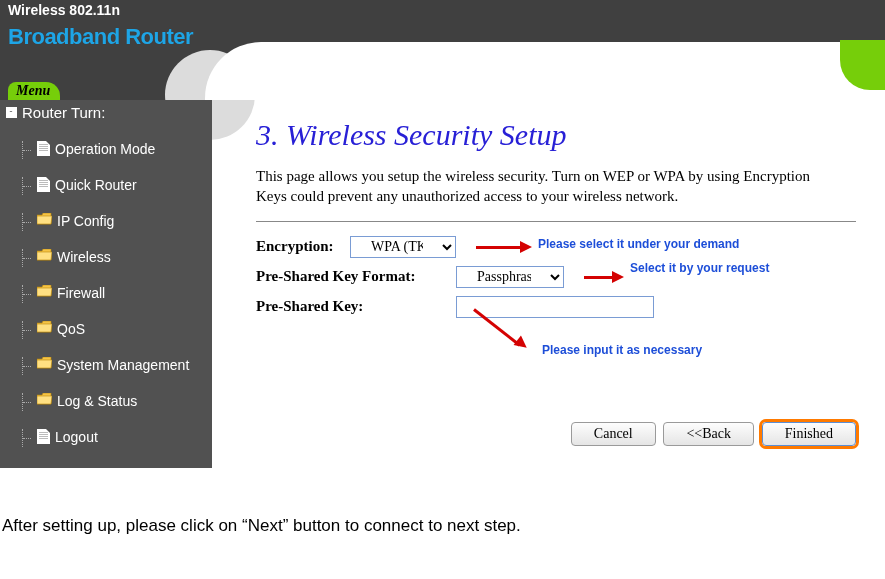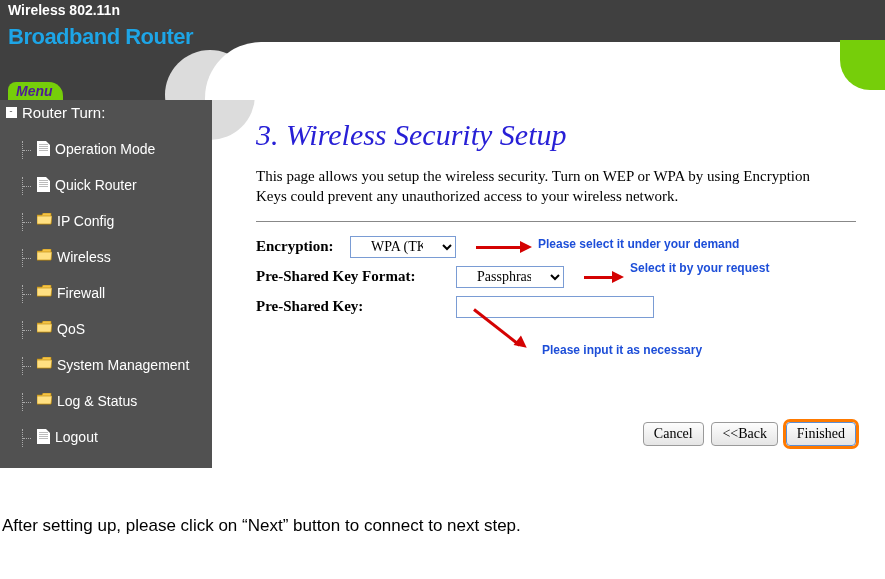--- a/index.html
+++ b/index.html
@@ -63,22 +63,22 @@
   .container {
     display: flex;
     align-items: flex-start;
     position: relative;
   }
   .menu-tab {
     position: absolute;
     top: -18px;
     left: 8px;
     background: #76ce0a;
-    color: #4c1d95;
-    font-family: Liberation Sans, sans-serif;
+    color: #000000;
+    font-family: Liberation Serif, serif;
     font-size: 14px;
     font-style: italic;
     font-weight: bold;
     padding: 1px 10px 1px 8px;
     border-top-left-radius: 8px;
     border-top-right-radius: 14px;
   }
   .sidebar {
     width: 212px;
     background: #515151;
@@ -247,21 +247,21 @@
     text-align: right;
     margin-top: 56px;
     max-width: 600px;
   }
   .btn {
     font-family: "Times New Roman", serif;
     font-size: 14px;
     background: linear-gradient(#fdfdfd, #e5e5e5);
     border: 1px solid #9a9a9a;
     border-radius: 4px;
-    padding: 3px 10px;
+    padding: 3px 22px;
     margin-left: 4px;
     cursor: pointer;
   }
   .btn.primary {
     outline: 3px solid #ff7a00;
     outline-offset: 0;
     border-color: #5a8ed6;
   }
   .footer-note {
     font-family: Verdana, Arial, sans-serif;

